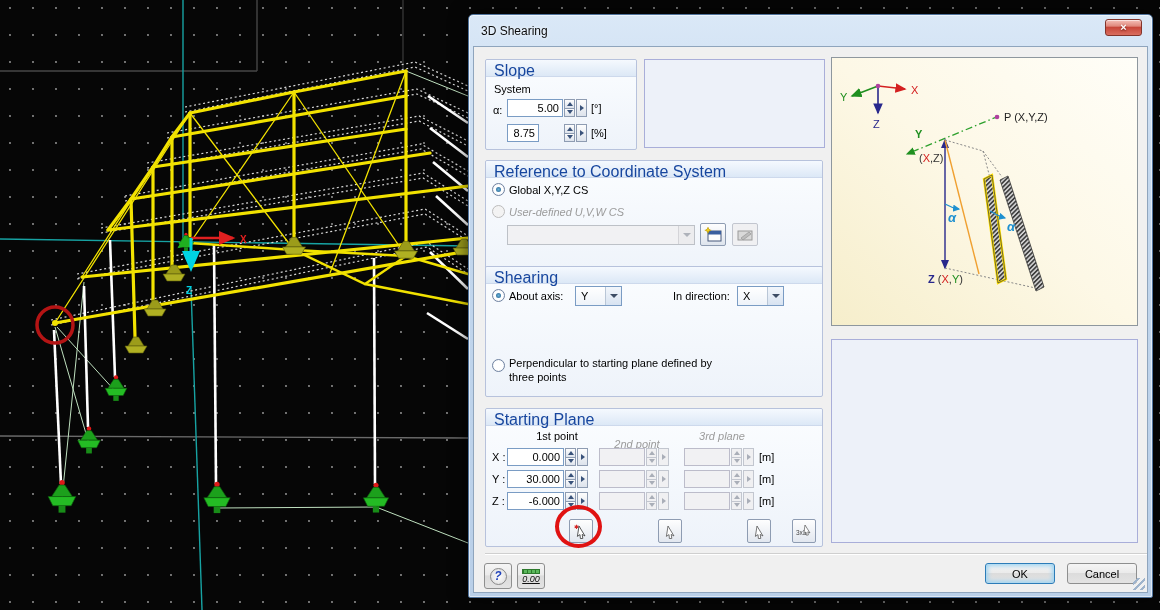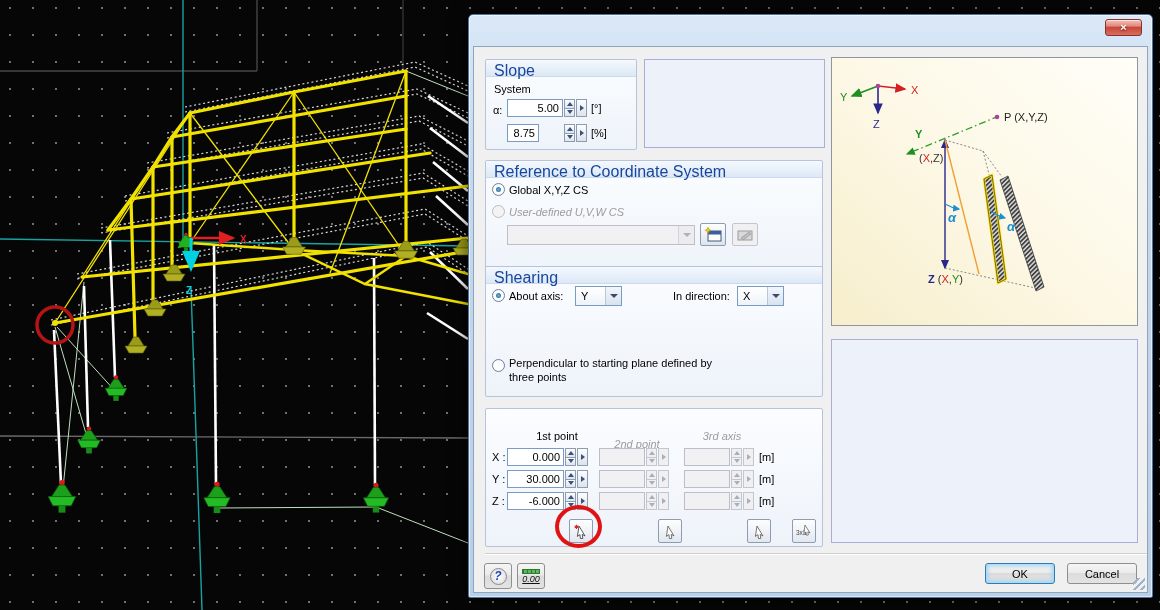--- a/index.html
+++ b/index.html
@@ -230,20 +230,23 @@
       <path d="M191,238 L179,247" stroke="#20b020" stroke-width="2" marker-end="url(#vGreen)"></path>
       <path d="M191,238 L191,266" stroke="#00d2e2" stroke-width="3" marker-end="url(#vCyan)"></path>
       <text x="240" y="243" font-size="10" font-weight="bold" fill="#e02020">X</text>
       <text x="186" y="294" font-size="10" font-weight="bold" fill="#00d2e2">Z</text>
     </g>
 
     <circle cx="55" cy="325" r="18" fill="none" stroke="#b41414" stroke-width="3.5"></circle>
   </svg>
 
   <div class="dialog">
+    <div class="titlebar">
+      <span>3D Shearing</span>
+    </div>
     <div class="close-btn">×</div>
 
     <div class="client">
 
       <div class="grp" style="left:11px;top:12px;width:152px;height:91px;">
         <div class="grp-h">Slope</div>
         <span class="lbl" style="left:8px;top:23px;">System</span>
         <span class="lbl" style="left:7px;top:44px;">α:</span>
         <input class="field" style="left: 21px; top: 39px; width: 56px;" readonly="" value="5.00">
         <div class="spin" style="left:78px;top:39px;">
@@ -318,23 +321,24 @@
           <span class="carr">
               <i class="cda"></i>
             </span>
         </div>
         <div class="radio" style="left:6px;top:92px;"></div>
         <span class="lbl" style="left:23px;top:90px;">Perpendicular to starting plane defined by</span>
         <span class="lbl" style="left:23px;top:104px;">three points</span>
       </div>
 
       <div class="grp" style="left:11px;top:361px;width:338px;height:139px;">
+        <div class="grp-h">Starting Plane</div>
         <span class="lbl" style="left:40px;top:21px;width:62px;text-align:center;">1st point</span>
         <span class="lblg" style="left:120px;top:21px;width:62px;text-align:center;margin-top:8px;">2nd point</span>
-        <span class="lblg" style="left:205px;top:21px;width:62px;text-align:center;">3rd axis</span>
+        <span class="lblg" style="left:205px;top:21px;width:62px;text-align:center;">3rd plane</span>
 
         <span class="lbl" style="left:6px;top:42px;">X :</span>
         <input class="field" style="left: 21px; top: 39px; width: 57px;" readonly="" value="0.000">
         <div class="spin" style="left:79px;top:39px;">
             <div>
               <i class="tu"></i>
             </div>
             <div>
               <i class="td"></i>
             </div>

